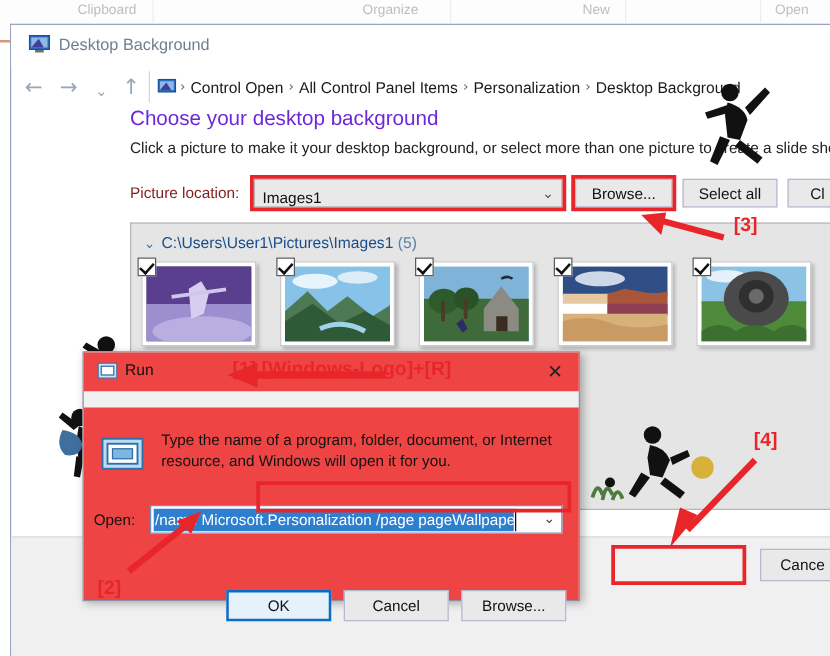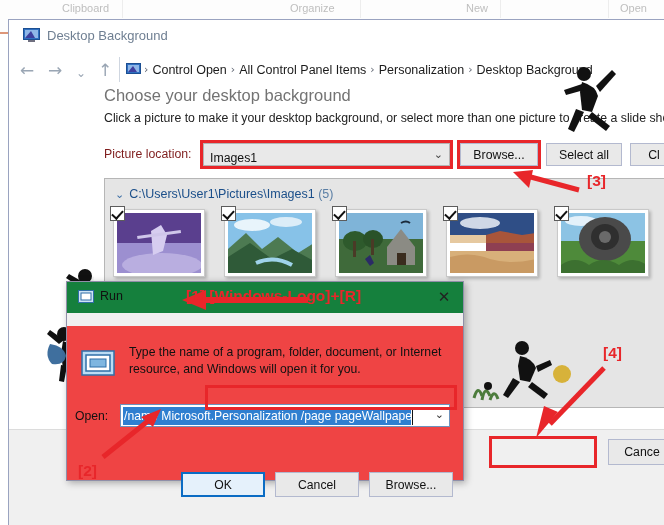--- a/index.html
+++ b/index.html
@@ -77,21 +77,21 @@
   .crumbbar .mini-monitor { width: 15px; height: 13px; position: relative; margin-right: 2px; }
   .crumb {
     font-size: 12.5px; color: #1b1b1b; white-space: nowrap;
     padding: 0 3px;
   }
   .crumb-sep { font-size: 11px; color: #5d6470; padding: 0 1px; font-family: "DejaVu Sans", sans-serif; }
 
   
   .h1 {
     position: absolute; left: 104px; top: 86px;
-    font-size: 16.5px; color: #737373; white-space: nowrap;
+    font-size: 16.5px; color: #6d28d9; white-space: nowrap;
   }
   .sub {
     position: absolute; left: 104px; top: 111px;
     font-size: 12.3px; color: #222; white-space: nowrap;
   }
 
   
   .lbl-piclocation {
     position: absolute; left: 104px; top: 147px;
     font-size: 12.3px; color: #7f1d1d; white-space: nowrap;
@@ -175,21 +175,21 @@
   
   .run {
     position: absolute; left: 66px; top: 281px;
     width: 398px; height: 200px;
     background: #f0f0f0;
     border: 1px solid #8f8fa8;
     box-shadow: 2px 2px 7px rgba(0,0,0,.30);
   }
   .run-title {
     position: absolute; left: 0; top: 0; width: 100%; height: 31px;
-    background: #15803d;
+    background: #ef4444;
   }
   .run-title .rt {
     position: absolute; left: 33px; top: 7px;
     font-size: 12.5px; color: #111;
   }
   .run-ico-sm { position: absolute; left: 11px; top: 8px; width: 16px; height: 13px; }
   .run-close {
     position: absolute; right: 6px; top: 4px;
     width: 26px; height: 22px;
     font-size: 15px; color: #222; text-align: center; line-height: 22px;

